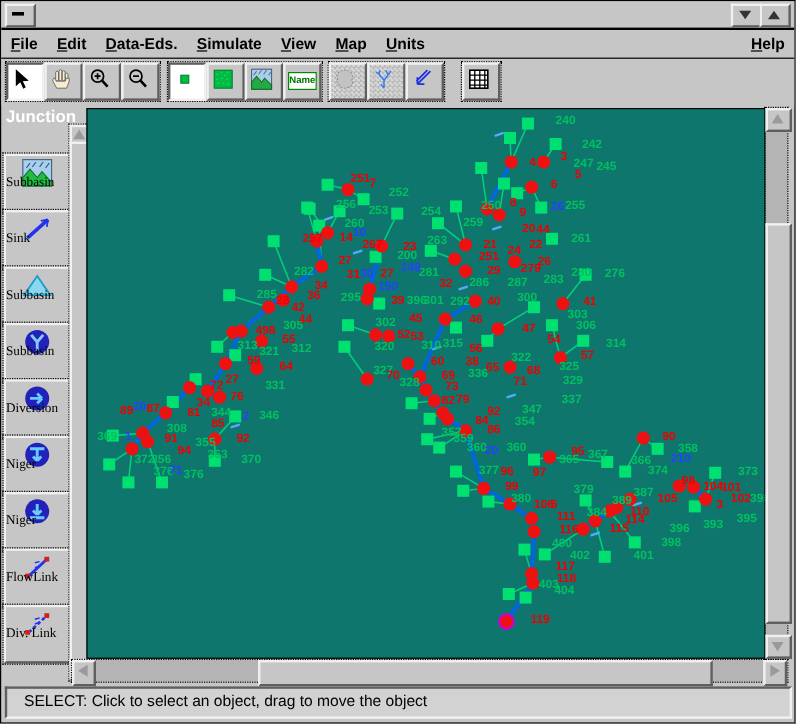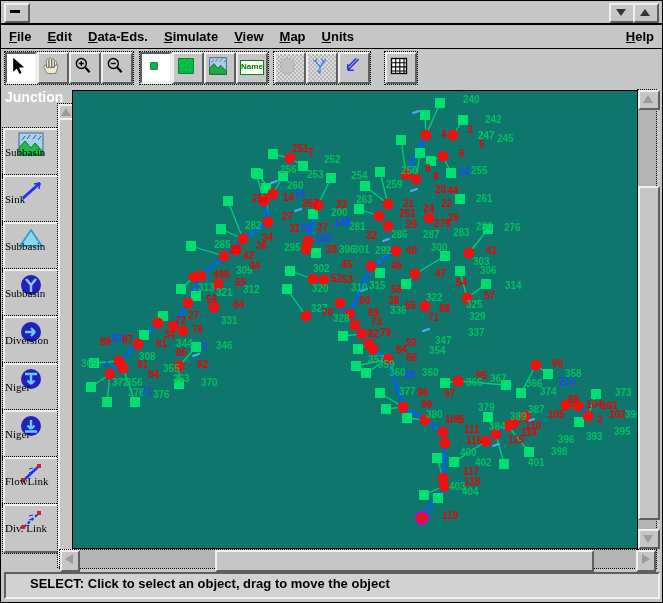--- a/index.html
+++ b/index.html
@@ -41,21 +41,21 @@
   .arr{width:0;height:0;position:absolute;}
   .arr-up{border-left:5px solid transparent;border-right:5px solid transparent;border-bottom:8px solid #9a9a9a;left:2px;top:2px;}
   .arr-dn{border-left:5px solid transparent;border-right:5px solid transparent;border-top:8px solid #9a9a9a;left:2px;top:3px;}
   .arr-lf{border-top:5px solid transparent;border-bottom:5px solid transparent;border-right:8px solid #9a9a9a;left:3px;top:2px;}
   .arr-rt{border-top:5px solid transparent;border-bottom:5px solid transparent;border-left:8px solid #9a9a9a;left:4px;top:2px;}
   
   #canvas{position:absolute;left:71px;top:89px;width:564px;height:457px;background:#0f766e;border:1px solid #000;}
   #schematic-svg text{font-family:"Liberation Sans",sans-serif;font-weight:bold;font-size:10px;}
   
   #statusbar{position:absolute;left:3px;top:571px;width:652px;height:23px;background:#d2d2d2;}
-  #status-text{font-weight:bold;font-size:13px;line-height:20px;padding-left:24px;color:#000;}
+  #status-text{font-weight:normal;font-size:13px;line-height:20px;padding-left:14px;color:#000;}
 </style>
 </head>
 <body>
 
 <div id="window">
 
   <div id="titlebar">
     <div id="btn-sysmenu" class="tb-btn bevel-out">
         <div class="dash"></div>
       </div>

